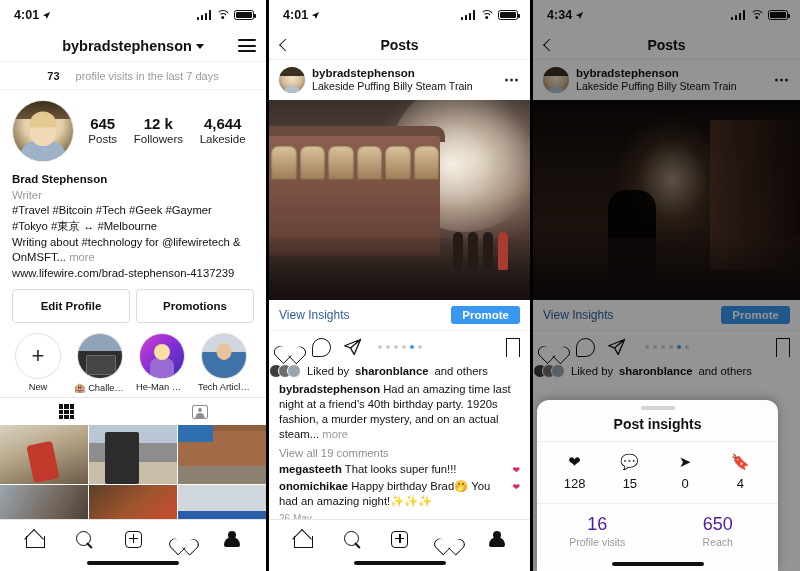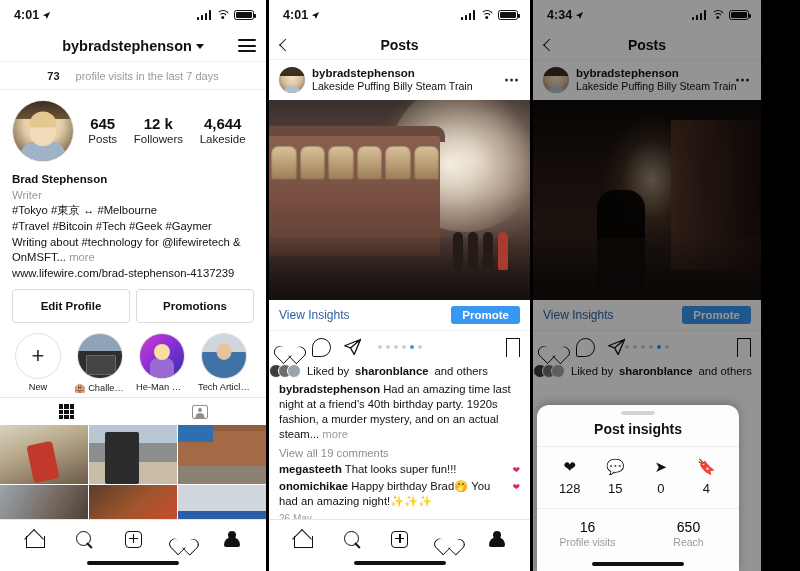--- a/index.html
+++ b/index.html
@@ -12,21 +12,21 @@
   .stage { position: relative; width: 800px; height: 571px; background: #000; display: flex; }
 
   .phone {
     position: relative;
     width: 266px; height: 571px;
     background: #fff;
     overflow: hidden;
     flex: 0 0 auto;
   }
   .phone.mid { width: 267px; border-left: 3px solid #000; border-right: 3px solid #000; }
-  .phone.right { width: 228px; }
+  .phone.right { width: 267px; }
 
   
   .statusbar {
     height: 30px; display: flex; align-items: center;
     justify-content: space-between; padding: 0 12px 0 14px;
     background: #fff;
   }
   .sb-time { font-size: 12.5px; font-weight: 600; color: #111; letter-spacing: .1px; display:flex; align-items:center; gap:3px;}
   .loc-arrow { display:inline-block; width:9px; height:9px; }
   .sb-right { display: flex; align-items: center; gap: 5px; }
@@ -223,21 +223,21 @@
   .dim { position:absolute; inset:0; background: rgba(0,0,0,.42); z-index: 20; }
   .sheet { position:absolute; left: 4px; right: 22px; bottom: 0; background:#fdfdfd; border-radius: 12px 12px 0 0; z-index: 30; box-shadow: 0 -2px 10px rgba(0,0,0,.25);}
   .grabber { width: 34px; height: 4px; border-radius: 2px; background:#d4d4d4; margin: 6px auto 0; }
   .sheet-ttl { text-align:center; font-size: 14px; font-weight: 600; color:#111; padding: 6px 0 9px; border-bottom: 1px solid #ececec;}
   .ins-icons { display:flex; padding: 12px 10px 12px; }
   .ins-cell { flex:1; text-align:center; }
   .ins-cell .gl { font-size: 15px; color:#111; line-height: 1; display:block; height: 17px;}
   .ins-cell .vl { font-size: 13px; color:#111; margin-top: 5px;}
   .ins-bottom { display:flex; border-top: 1px solid #ececec; padding: 10px 0 12px; }
   .ins-b { flex:1; text-align:center; }
-  .ins-b .n { font-size: 14px; color:#000000; }
+  .ins-b .n { font-size: 18px; color:#4c1d95; }
   .ins-b .l { font-size: 10.5px; color:#9a9a9a; margin-top: 1px;}
   .sheet .home-bar2 { position:relative; margin: 2px auto 5px; width: 92px; height: 4px; background:#111; border-radius:3px;}
 </style>
 </head>
 <body>
 
 <div class="stage">
 
   <div class="phone left">
 
@@ -301,22 +301,22 @@
           <div class="stat">
             <div class="num">4,644</div>
             <div class="lbl">Lakeside</div>
           </div>
         </div>
       </div>
 
       <div class="bio">
         <div class="nm">Brad Stephenson</div>
         <div class="cat">Writer</div>
+        <div>#Travel #Bitcoin #Tech #Geek #Gaymer</div>
         <div>#Tokyo #東京 ↔ #Melbourne</div>
-        <div>#Travel #Bitcoin #Tech #Geek #Gaymer</div>
         <div>Writing about #technology for @lifewiretech &amp;</div>
         <div>
           <span>OnMSFT...</span>
           <span class="more">more</span>
         </div>
         <div class="link">www.lifewire.com/brad-stephenson-4137239</div>
       </div>
 
       <div class="btn-row">
         <div class="gbtn">Edit Profile</div>

